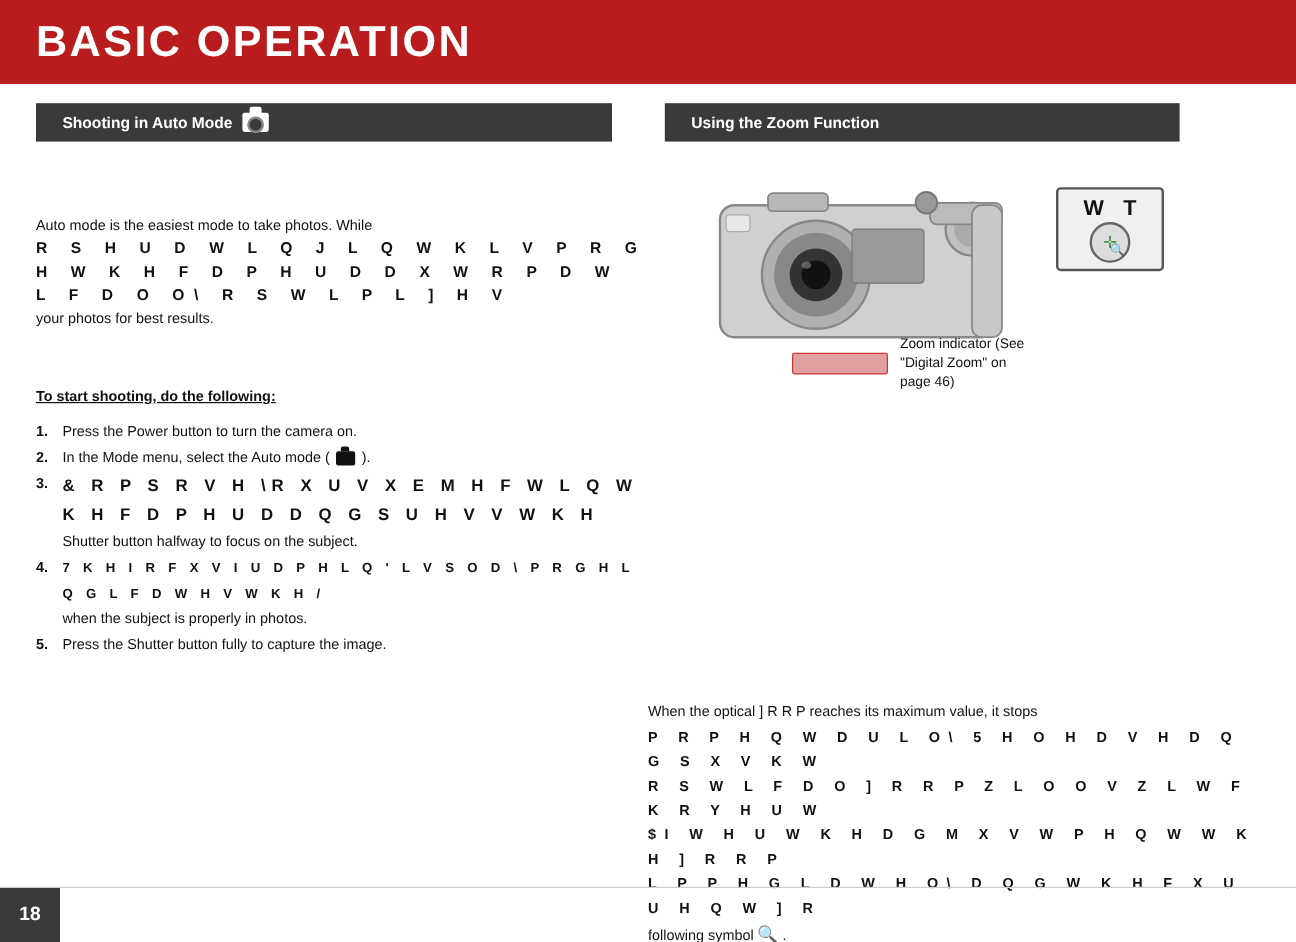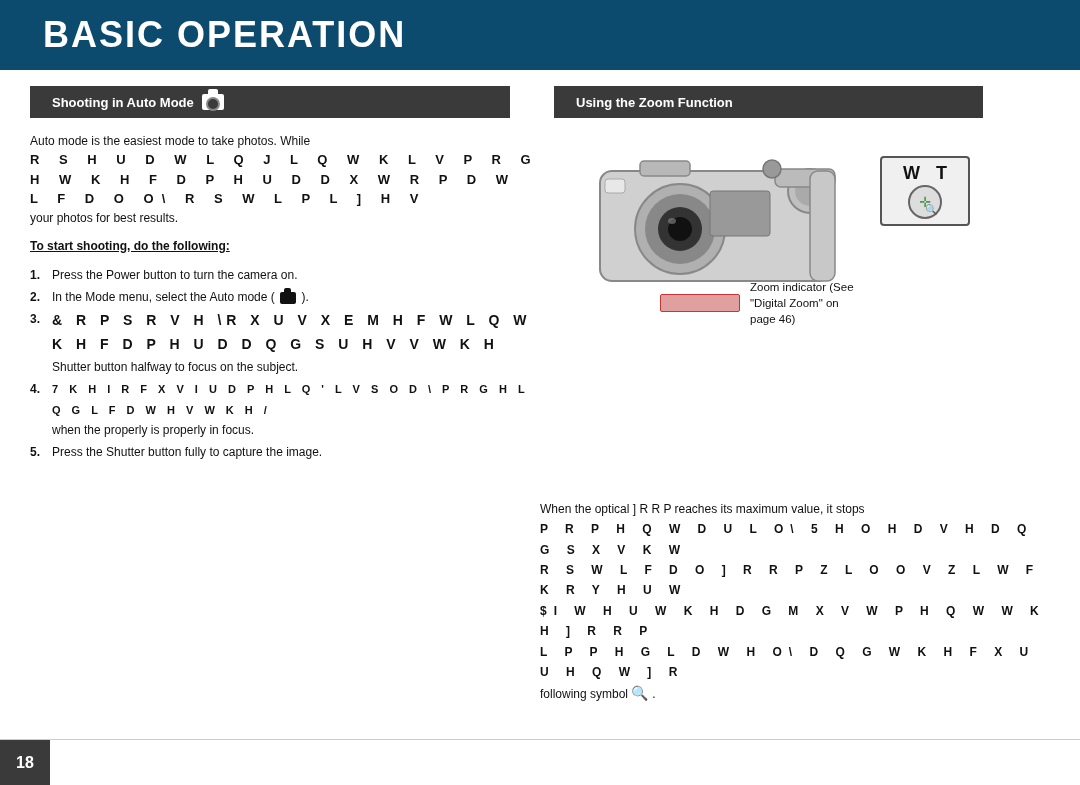--- a/index.html
+++ b/index.html
@@ -7,22 +7,22 @@
       width: 1080px;
       height: 785px;
       background: #ffffff;
       font-family: Arial, sans-serif;
       overflow: hidden;
       position: relative;
     }
 
     
     .header {
-      background: #0c4a6e;
-      padding: 14px 30px 14px 43px;
+      background: #b91c1c;
+      padding: 14px 30px 14px 30px;
       margin-bottom: 16px;
     }
     .header-title {
       font-size: 36px;
       font-weight: 900;
       color: #ffffff;
       letter-spacing: 2px;
       text-transform: uppercase;
     }
 
@@ -100,20 +100,21 @@
     .right-col {
       flex: 1;
       position: relative;
     }
 
     .text-block {
       font-size: 12px;
       line-height: 1.5;
       color: #111;
       margin-bottom: 10px;
+      margin-top: 47px;
     }
     .text-bold {
       font-weight: bold;
       text-decoration: underline;
     }
     .text-spaced {
       font-size: 13px;
       letter-spacing: 8px;
       font-weight: bold;
       color: #111;
@@ -343,21 +344,21 @@
         <span class="step-num">3.</span>
         <span class="step-label">
           <span class="text-spaced" style="font-size:14px;letter-spacing:5px;">&amp; R P S R V H  \R X U  V X E M H F W  L Q  W K H  F D P H U D  D Q G  S U H V V  W K H</span><br>
           <span>Shutter button halfway to focus on the subject.</span>
         </span>
       </li>
       <li>
         <span class="step-num">4.</span>
         <span class="step-label">
           <span class="text-spaced" style="font-size:11px;letter-spacing:4px;">7 K H  I R F X V  I U D P H  L Q  ' L V S O D \ P R G H  L Q G L F D W H V  W K H  /</span><br>
-          <span>when the properly is properly in focus.</span>
+          <span>when the subject is properly in photos.</span>
         </span>
       </li>
       <li>
         <span class="step-num">5.</span>
         <span class="step-label">Press the Shutter button fully to capture the image.</span>
       </li>
     </ol>
   </div>
 
   <div class="right-col">

